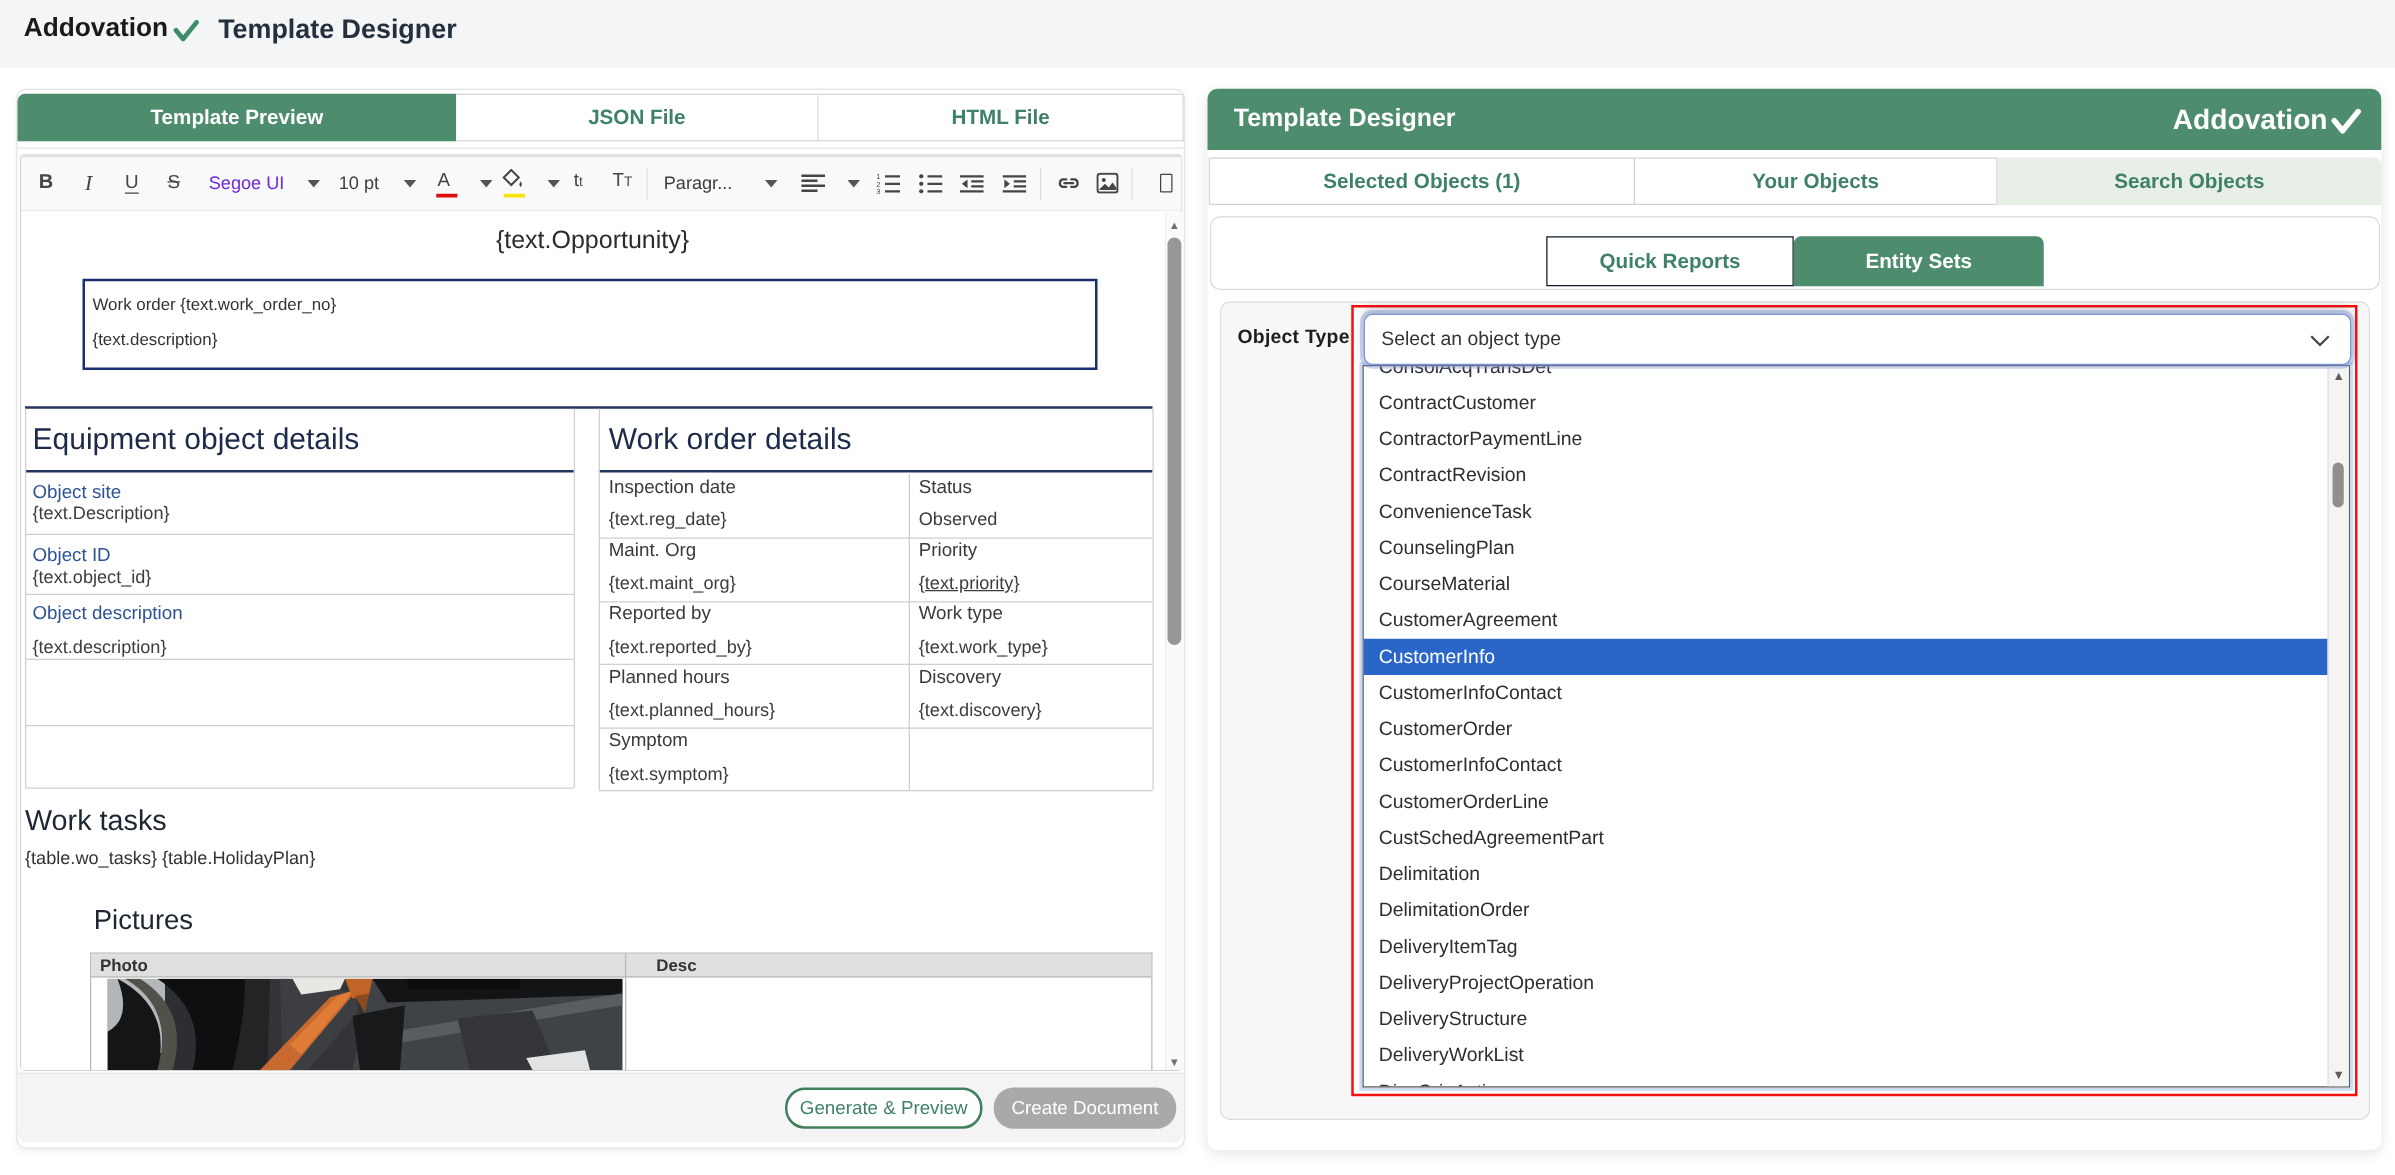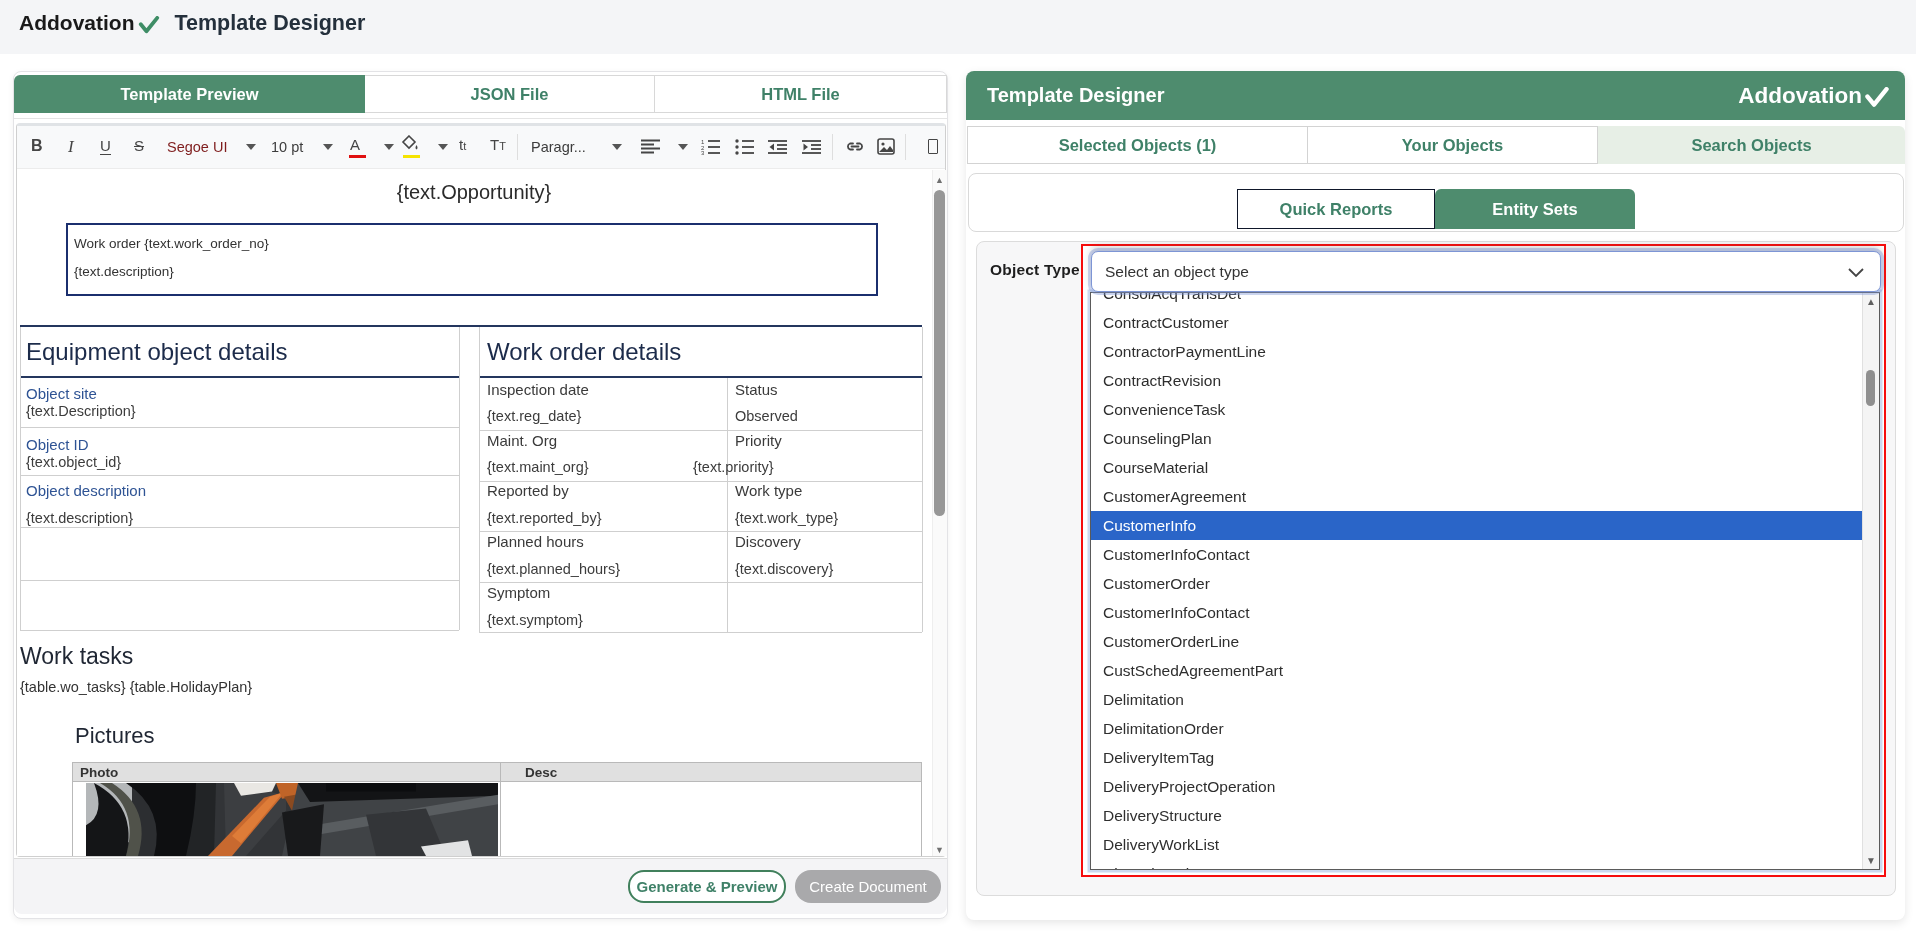--- a/index.html
+++ b/index.html
@@ -42,21 +42,21 @@
   </div>
   <div class="abs" style="left:14px;top:118px;width:933px;height:1px;background:#e4e4e4;"></div>
 
   <div class="abs" style="left:16px;top:123px;width:930px;height:734px;border:1px solid #cfcfcf;border-top:3px solid #e0e3e6;border-radius:4px;background:#fff;"></div>
 
   <div id="toolbar" class="abs" style="left:17px;top:126px;width:928px;height:43px;background:#f8f9fa;border-bottom:1px solid #ececec;font-size:15px;color:#454545;">
     <span class="abs" style="left:14px;top:11px;font-weight:bold;font-size:16px;">B</span>
     <span class="abs" style="left:51px;top:11px;font-style:italic;font-family:'Liberation Serif',serif;font-size:17px;">I</span>
     <span class="abs" style="left:83px;top:11px;font-size:15px;border-bottom:1.5px solid #454545;">U</span>
     <span class="abs" style="left:117px;top:11px;font-size:15px;text-decoration:line-through;">S</span>
-    <span class="abs" style="left:150px;top:13px;font-size:14.5px;color:#7f1d1d;">Segoe UI</span>
+    <span class="abs" style="left:150px;top:13px;font-size:14.5px;color:#6d28d9;">Segoe UI</span>
     <span class="caret abs" style="left:221px;top:18px;"></span>
     <span class="abs" style="left:254px;top:13px;font-size:14.5px;color:#3c3c3c;">10 pt</span>
     <span class="caret abs" style="left:298px;top:18px;"></span>
     <span class="abs" style="left:333px;top:10px;font-size:15px;">A</span>
     <div class="abs" style="left:332px;top:29px;width:17px;height:3px;background:#e01010;"></div>
     <span class="caret abs" style="left:359px;top:18px;"></span>
     <svg class="abs" style="left:384px;top:9px;" width="18" height="16" viewBox="0 0 18 16">
       <path d="M8 1 L14 7 L8 13 L2 7 Z" fill="none" stroke="#454545" stroke-width="1.6"></path>
       <path d="M15.5 10 q2 3 0 4.5 q-2 -1.5 0 -4.5" fill="#454545"></path>
     </svg>
@@ -179,21 +179,21 @@
     <div class="rlbl" style="left:470px;top:312px;">Reported by</div>
     <div class="val" style="left:470px;top:340px;">{text.reported_by}</div>
     <div class="rlbl" style="left:470px;top:363px;">Planned hours</div>
     <div class="val" style="left:470px;top:391px;">{text.planned_hours}</div>
     <div class="rlbl" style="left:470px;top:414px;">Symptom</div>
     <div class="val" style="left:470px;top:442px;">{text.symptom}</div>
 
     <div class="rlbl" style="left:718px;top:211px;">Status</div>
     <div class="val" style="left:718px;top:238px;">Observed</div>
     <div class="rlbl" style="left:718px;top:262px;">Priority</div>
-    <div class="val" style="left:676px;top:289px;">{text.priority}</div>
+    <div class="val" style="left:718px;top:289px;text-decoration:underline;">{text.priority}</div>
     <div class="rlbl" style="left:718px;top:312px;">Work type</div>
     <div class="val" style="left:718px;top:340px;">{text.work_type}</div>
     <div class="rlbl" style="left:718px;top:363px;">Discovery</div>
     <div class="val" style="left:718px;top:391px;">{text.discovery}</div>
 
     <div class="abs" style="left:3px;top:473px;font-size:23px;color:#1f2633;">Work tasks</div>
     <div class="abs" style="left:3px;top:509px;font-size:14.5px;color:#333;">{table.wo_tasks} {table.HolidayPlan}</div>
 
     <div class="abs" style="left:58px;top:553px;font-size:22px;color:#1f2633;">Pictures</div>
     <div class="abs" style="left:55px;top:592px;width:850px;height:94px;border:1px solid #b9b9b9;border-bottom:none;"></div>
@@ -225,21 +225,21 @@
       <rect x="240" y="0" width="90" height="8" fill="#0c0d0f"></rect>
     </svg>
   </div>
 
   <div class="abs" style="left:932px;top:170px;width:15px;height:686px;background:#fafafa;border-left:1px solid #eee;"></div>
   <div class="abs" style="left:934px;top:175px;width:11px;height:10px;color:#707070;font-size:9px;text-align:center;">▲</div>
   <div class="abs" style="left:934px;top:845px;width:11px;height:10px;color:#707070;font-size:9px;text-align:center;">▼</div>
   <div class="abs" style="left:934px;top:190px;width:11px;height:326px;background:#979797;border-radius:6px;"></div>
 
   <div class="abs" style="left:14px;top:858px;width:933px;height:56px;background:#f4f4f6;border-top:1px solid #dcdcdc;border-radius:0 0 8px 8px;"></div>
-  <div class="abs" style="left:628px;top:870px;width:158px;height:33px;background:#fff;border:2px solid #41805c;border-radius:16px;display:flex;align-items:center;justify-content:center;font-weight:bold;">
+  <div class="abs" style="left:628px;top:870px;width:158px;height:33px;background:#fff;border:2px solid #41805c;border-radius:16px;display:flex;align-items:center;justify-content:center;">
     <span style="color:#3f8168;font-size:15px;">Generate &amp; Preview</span>
   </div>
   <div class="abs" style="left:795px;top:870px;width:146px;height:33px;background:#a9a9ab;border-radius:16px;display:flex;align-items:center;justify-content:center;">
     <span style="color:#fff;font-size:15px;">Create Document</span>
   </div>
 
   <div class="abs" style="left:966px;top:71px;width:939px;height:849px;background:#fff;border-radius:8px;box-shadow:0 3px 10px rgba(0,0,0,0.10);"></div>
 
   <div class="abs" style="left:966px;top:71px;width:939px;height:49px;background:#4e8c6e;border-radius:8px 8px 0 0;"></div>
   <div class="abs" style="left:987px;top:71px;height:49px;display:flex;align-items:center;">

